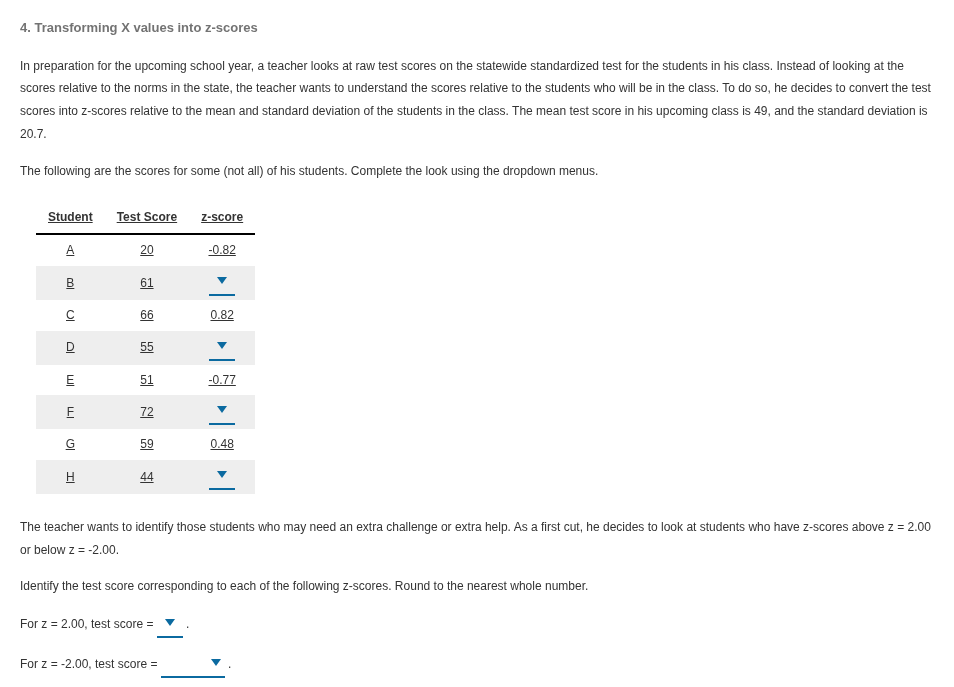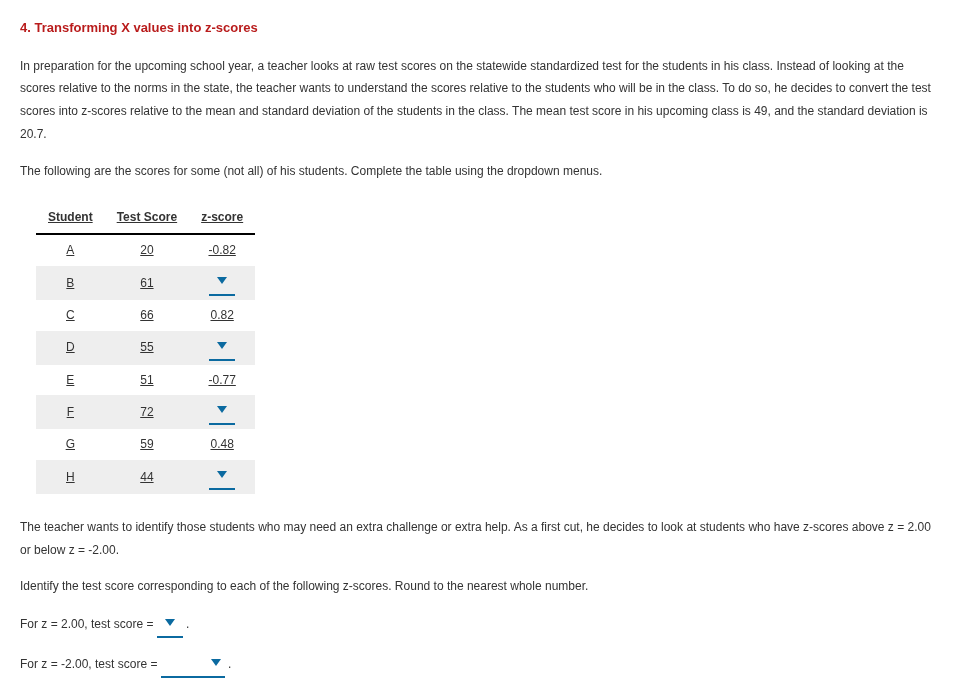--- a/index.html
+++ b/index.html
@@ -5,21 +5,21 @@
   body {
     font-family: Verdana, Geneva, sans-serif;
     font-size: 12px;
     color: #333;
     margin: 0;
     padding: 16px 20px;
     line-height: 1.9;
     background: #fff;
   }
   .heading {
-    color: #b91c1c;
+    color: #737373;
     font-weight: 700;
     font-size: 13px;
     margin-bottom: 14px;
   }
   .para {
     margin-bottom: 14px;
   }
   table {
     border-collapse: collapse;
     margin: 18px 0 22px 16px;
@@ -68,21 +68,21 @@
     margin-bottom: 14px;
   }
 </style>
 </head>
 <body>
 
 <div class="heading">4. Transforming X values into z-scores</div>
 
 <div class="para">In preparation for the upcoming school year, a teacher looks at raw test scores on the statewide standardized test for the students in his class. Instead of looking at the scores relative to the norms in the state, the teacher wants to understand the scores relative to the students who will be in the class. To do so, he decides to convert the test scores into z-scores relative to the mean and standard deviation of the students in the class. The mean test score in his upcoming class is 49, and the standard deviation is 20.7.</div>
 
-<div class="para">The following are the scores for some (not all) of his students. Complete the table using the dropdown menus.</div>
+<div class="para">The following are the scores for some (not all) of his students. Complete the look using the dropdown menus.</div>
 
 <table>
   <thead>
     <tr>
       <th>Student</th>
       <th>Test Score</th>
       <th>z-score</th>
     </tr>
   </thead>
   <tbody id="tbody">

